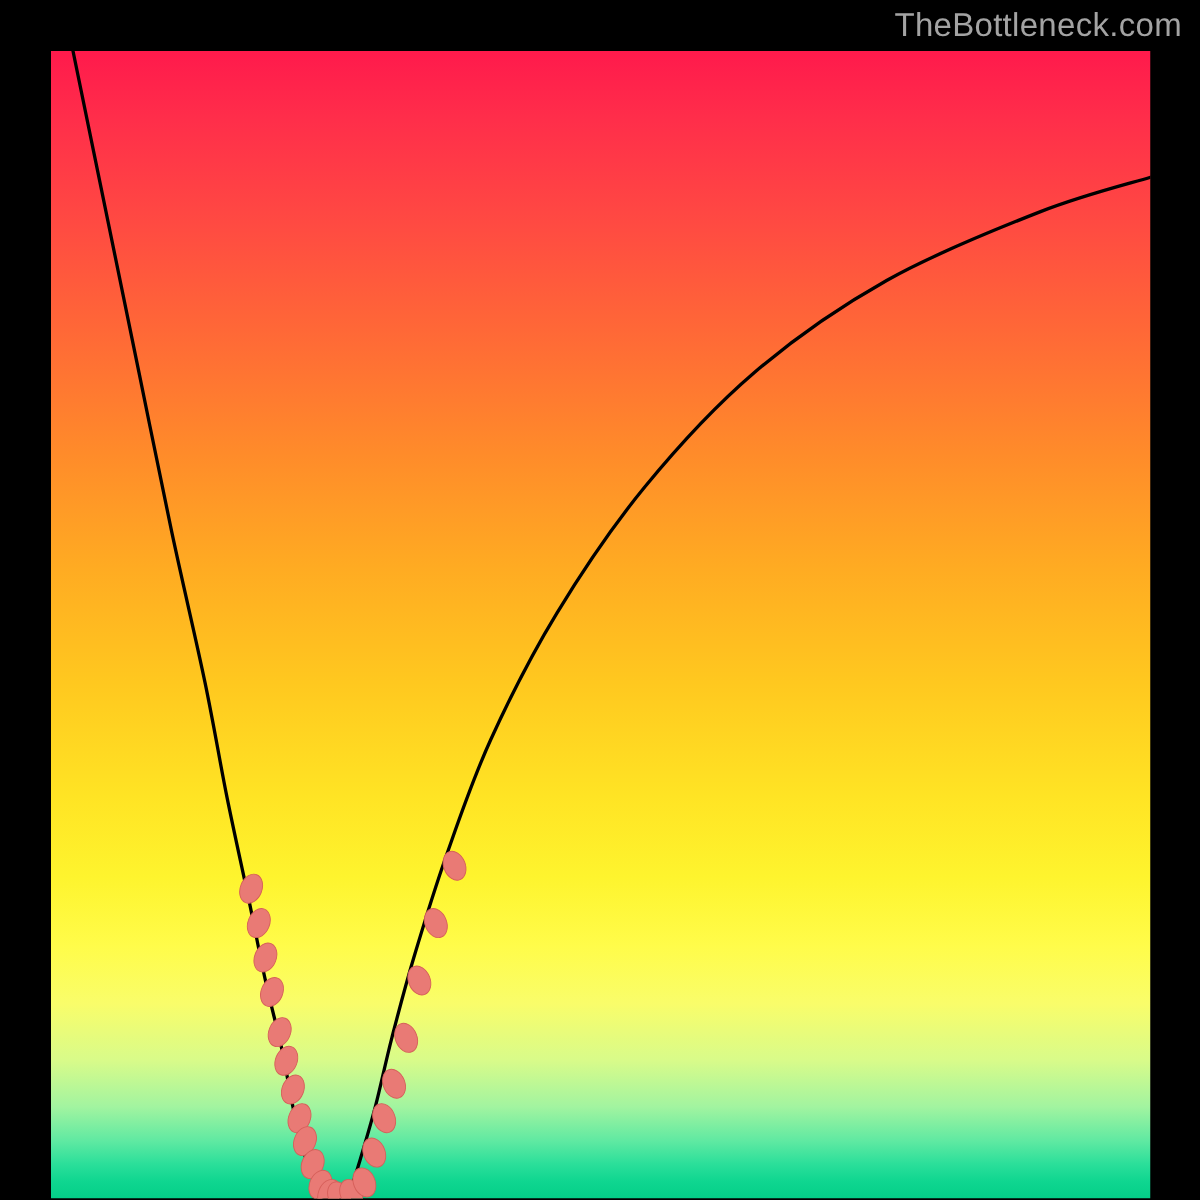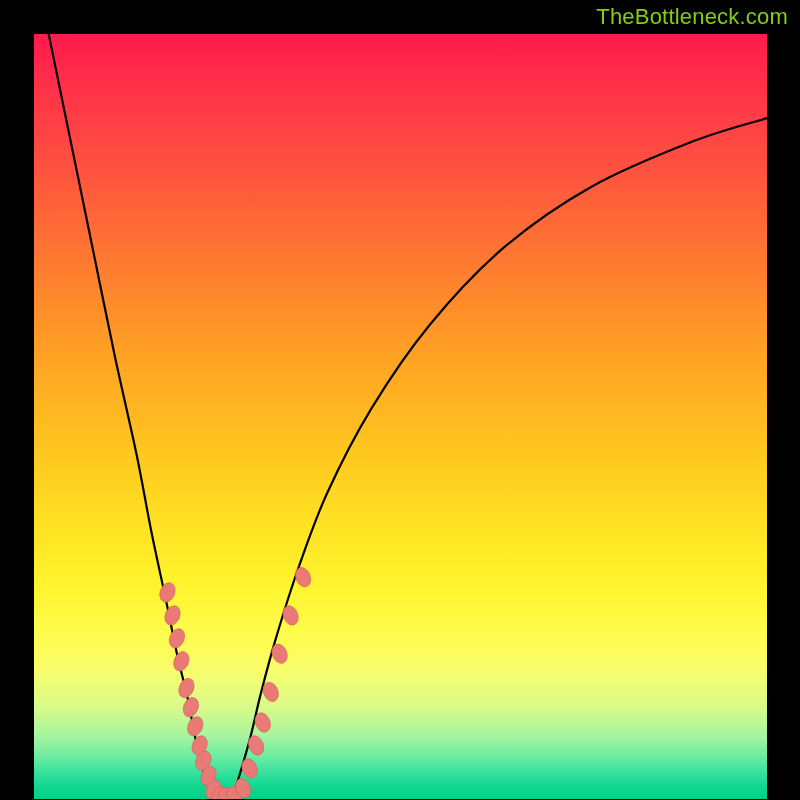--- a/index.html
+++ b/index.html
@@ -38,21 +38,21 @@
       #a2f4a0 92%,
       #5fe9a2 95%,
       #2bdf9a 97%,
       #0fd690 98.5%,
       #04cf88 100%);
   }
   .watermark {
     position: absolute;
     top: 4px;
     right: 12px;
-    color: #84cc16;
+    color: #a3a3a3;
     font-size: 22px;
     letter-spacing: 0.2px;
     font-weight: 500;
   }
   svg.curves {
     position: absolute;
     left: 0; top: 0;
     width: 733px;
     height: 765px;
     overflow: visible;

